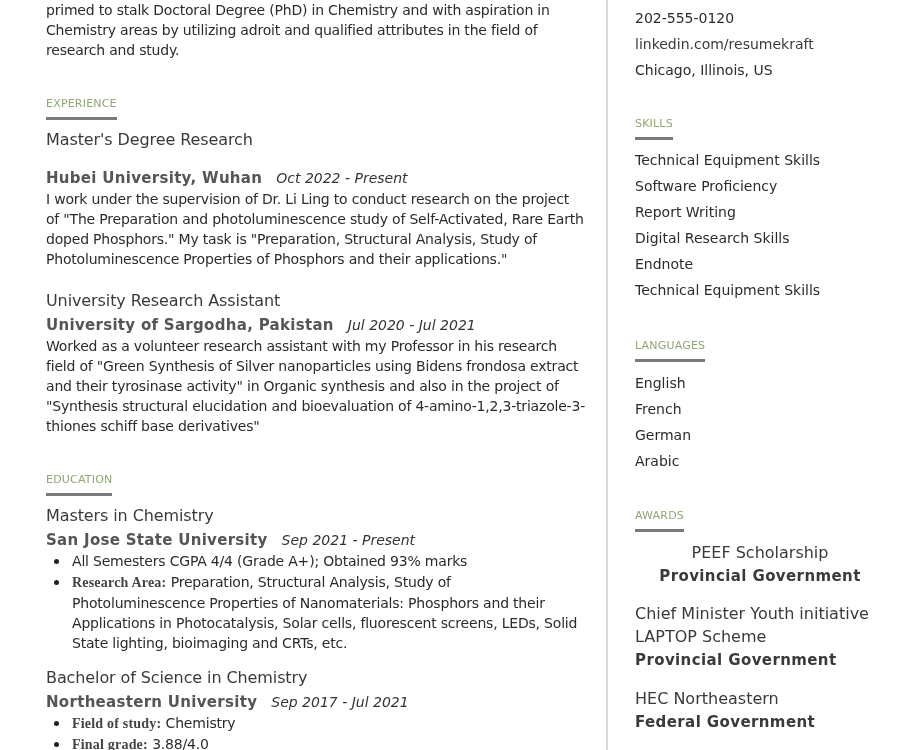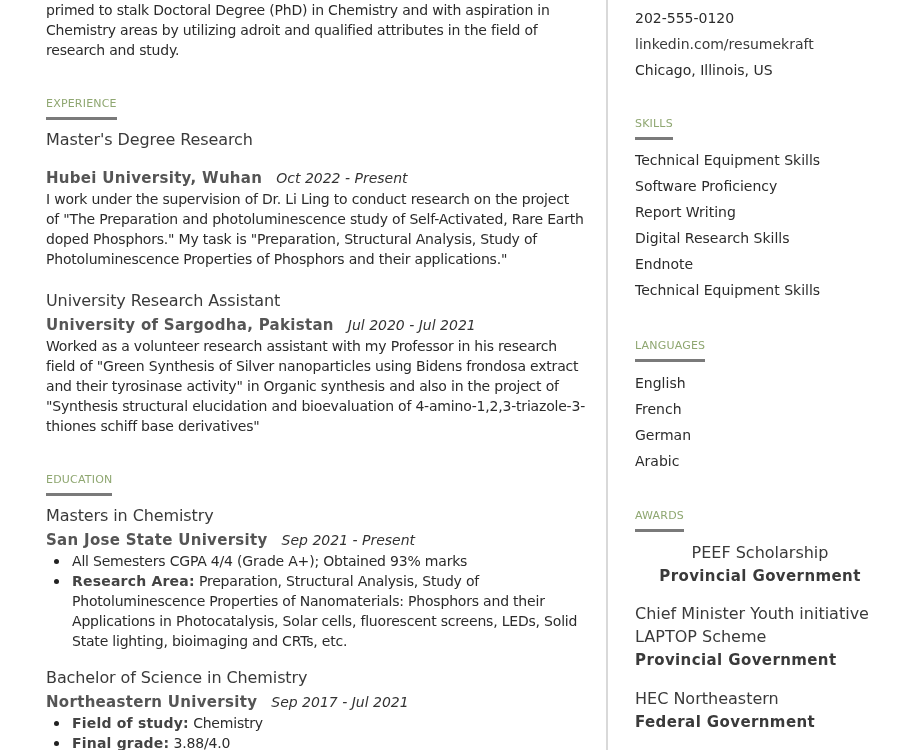--- a/index.html
+++ b/index.html
@@ -13,21 +13,21 @@
   .text { font-size: 14px; line-height: 20px; color: #2b2b2b; letter-spacing: -0.2px; }
   .section-title { display: inline-block; font-size: 11px; line-height: 20px; color: #8fa771;
                    letter-spacing: 0.2px; padding-bottom: 3px; border-bottom: 3px solid #7a7a7a; }
   .job-title { font-size: 16px; line-height: 22px; color: #3a3a3a; font-weight: normal; letter-spacing: -0.1px; }
   .org-line { font-size: 15px; line-height: 22px; color: #555555; }
   .org { font-weight: bold; letter-spacing: 0.3px; }
   .dates { font-style: italic; color: #333; font-size: 14px; margin-left: 14px; }
   ul.bullets { margin: 0; padding: 0 0 0 26px; list-style: none; }
   ul.bullets li { position: relative; font-size: 14px; line-height: 20px; letter-spacing: -0.2px; }
   ul.bullets li::before { content: ""; position: absolute; left: -18px; top: 8px; width: 5px; height: 5px; border-radius: 50%; background: #222; }
-  .bold-label { font-weight: bold; color: #444; letter-spacing: 0.2px; }
+  .bold-label { font-weight: bold; color: #444; letter-spacing: 0.2px; font-family: Liberation Serif, serif; }
 
   .right-item { font-size: 14px; line-height: 26px; color: #2b2b2b; }
   .award-title { font-size: 16px; line-height: 23px; color: #3a3a3a; }
   .award-org { font-size: 15px; line-height: 24px; color: #3a3a3a; font-weight: bold; letter-spacing: 0.4px; }
 </style>
 </head>
 <body>
 
 <div class="page">
 

